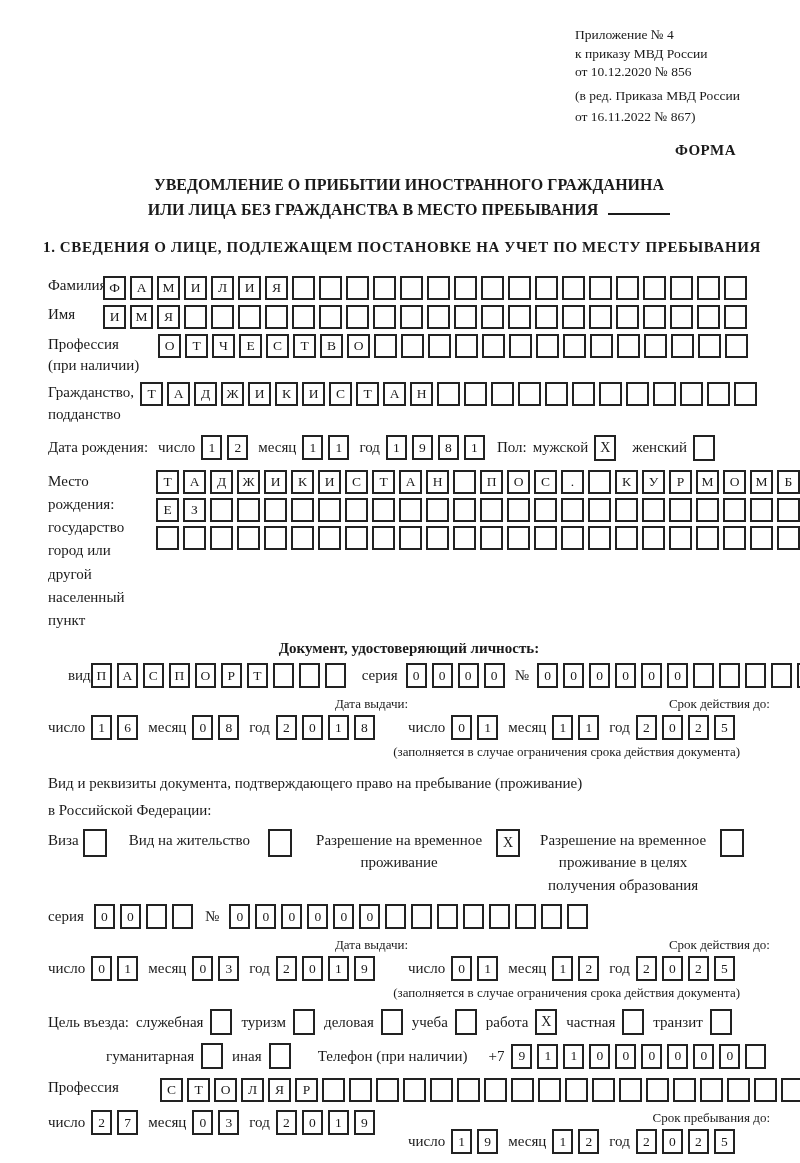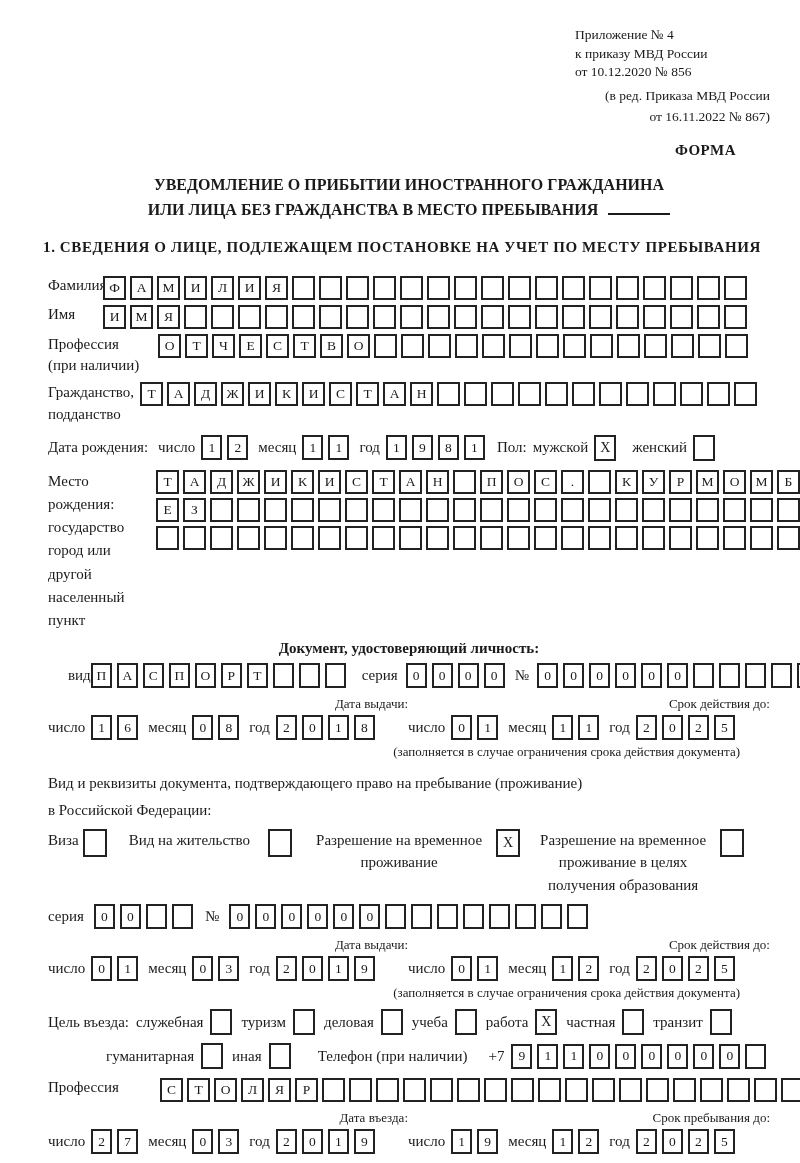--- a/index.html
+++ b/index.html
@@ -32,21 +32,21 @@
   .inline{display:flex;align-items:center;flex-wrap:nowrap;}
   .gap6>*{margin-right:6px;}
   .doc-header{text-align:center;font-weight:bold;font-size:15px;margin-top:8px;}
   .dates{display:flex;margin-top:8px;}
   .dcol-l{width:360px;flex:none;}
   .dcol-r{flex:1;}
   .dhead{text-align:right;font-size:13px;margin-bottom:3px;}
   .drow{display:flex;align-items:center;}
   .drow .t{margin-right:6px;}
   .drow .grp{margin-right:10px;}
-  .note{font-size:13px;text-align:right;}
+  .note{font-size:13px;}
   .note-right{text-align:right;padding-right:30px;margin-top:4px;}
   .para{line-height:1.75;margin-top:10px;}
   .opts{display:flex;align-items:flex-start;margin-top:6px;}
   .opt{display:flex;align-items:flex-start;}
   .opt .txt{text-align:center;line-height:1.5;}
   .p-row{display:flex;align-items:center;margin-top:8px;}
   .p-row .pt{margin-right:7px;}
   .p-row .cbx-sm{margin-right:9px;}
   .bp-rows>.boxes{margin-bottom:4px;}
 </style>
@@ -567,21 +567,20 @@
         <span class="box"></span>
         <span class="box"></span>
         <span class="box"></span>
         <span class="box"></span>
         <span class="box"></span>
       </div>
   </div>
 
   <div class="dates">
     <div class="dcol-l">
-      <div class="dhead">Дата въезда:</div>
       <div class="drow">
         <span class="t">число</span>
         <span class="boxes boxes-md grp">
             <span class="box">2</span>
             <span class="box">7</span>
           </span>
         <span class="t">месяц</span>
         <span class="boxes boxes-md grp">
             <span class="box">0</span>
             <span class="box">3</span>

